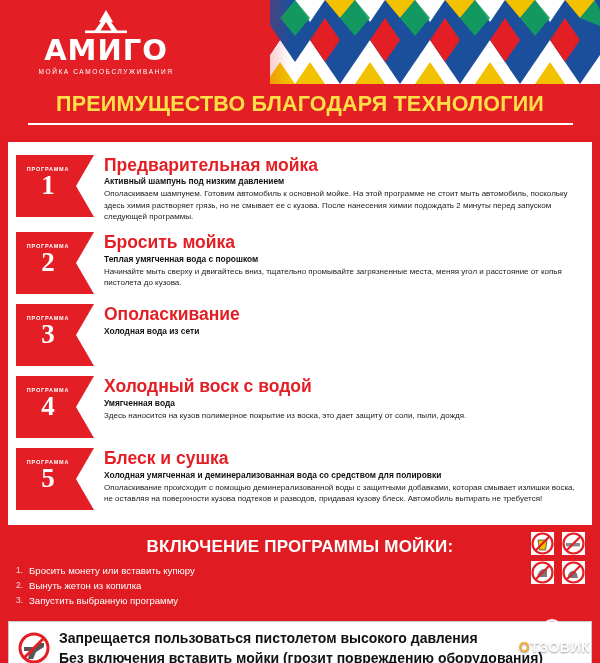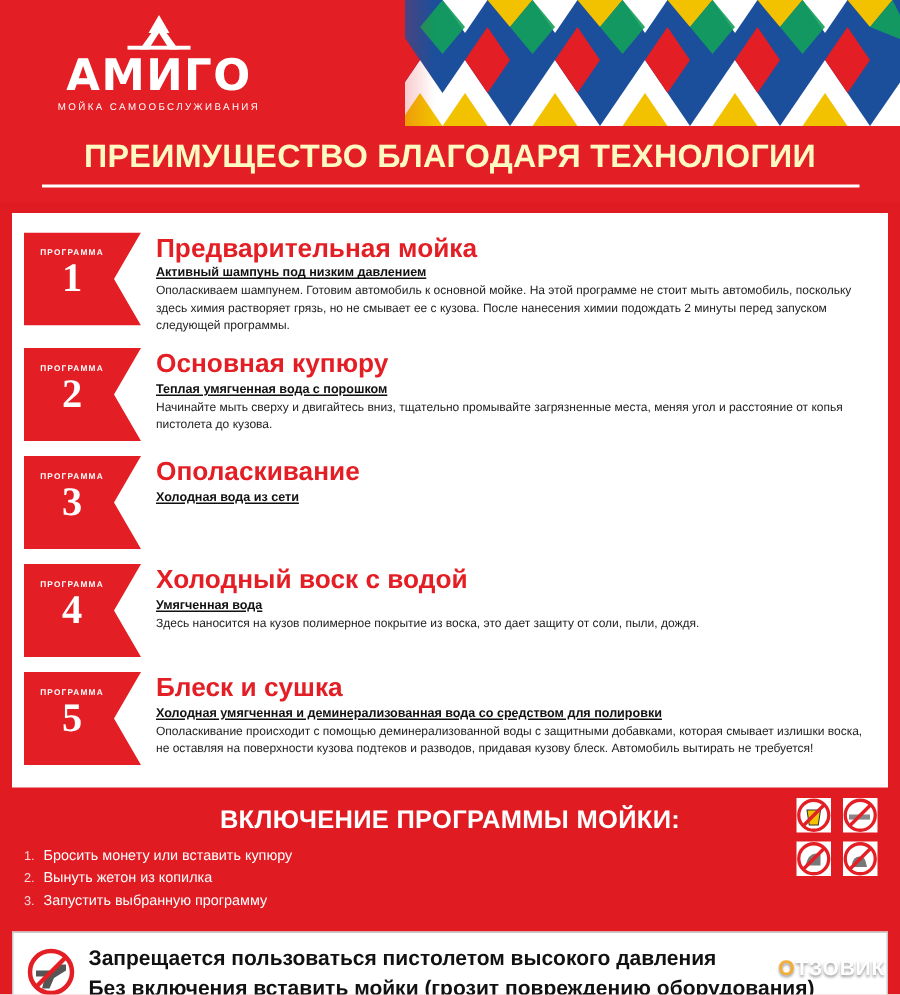--- a/index.html
+++ b/index.html
@@ -68,21 +68,21 @@
     z-index: 2;
   }
 
   
   .title-band {
     background: #e31e24;
     padding: 8px 0 10px 0;
     text-align: center;
   }
   .title-band h1 {
-    color: #fef9c3;
+    color: #fde047;
     font-size: 21.5px;
     font-weight: bold;
     letter-spacing: 0.2px;
     font-family: "Liberation Sans", sans-serif;
   }
   .title-rule {
     width: 545px;
     height: 2px;
     background: #ffffff;
     margin: 6px auto 0 auto;
@@ -133,21 +133,20 @@
     font-size: 17.5px;
     font-weight: bold;
     line-height: 1.05;
     margin-bottom: 2px;
   }
   .prog-sub {
     color: #111111;
     font-size: 8.4px;
     font-weight: bold;
     margin-bottom: 2px;
-    text-decoration: underline;
   }
   .prog-text {
     color: #222222;
     font-size: 8px;
     line-height: 1.42;
   }
 
   
   .bottom {
     position: relative;
@@ -205,20 +204,21 @@
 
   
   .watermark {
     position: absolute;
     right: 10px;
     bottom: 8px;
     display: flex;
     align-items: center;
     opacity: 0.92;
     z-index: 20;
+    flex-direction: column;
   }
   .wm-badge {
     width: 20px; height: 20px;
     border-radius: 50%;
     border: 2px solid #ffffff;
     margin-right: 4px;
     position: relative;
   }
   .wm-badge:after {
     content: "";
@@ -341,21 +341,21 @@
 
     <div class="program">
       <div class="badge">
         <svg width="78" height="62" viewBox="0 0 78 62">
           <polygon points="0,0 78,0 60,31 78,62 0,62" fill="#e31e24"></polygon>
         </svg>
         <div class="b-label">ПРОГРАММА</div>
         <div class="b-num">2</div>
       </div>
       <div class="prog-body">
-        <div class="prog-title">Основная купюру</div>
+        <div class="prog-title">Бросить мойка</div>
         <div class="prog-sub">Теплая умягченная вода с порошком</div>
         <div class="prog-text">Начинайте мыть сверху и двигайтесь вниз, тщательно  промывайте загрязненные места, меняя угол и расстояние  от копья пистолета до кузова.</div>
       </div>
     </div>
 
     <div class="program">
       <div class="badge">
         <svg width="78" height="62" viewBox="0 0 78 62">
           <polygon points="0,0 78,0 60,31 78,62 0,62" fill="#e31e24"></polygon>
         </svg>

